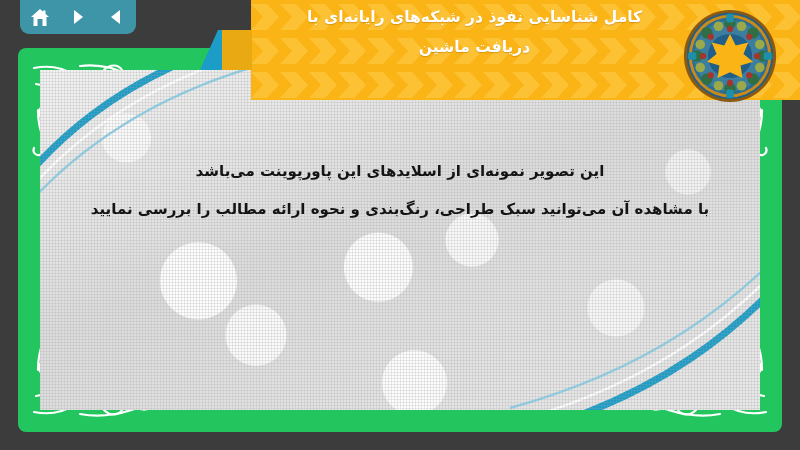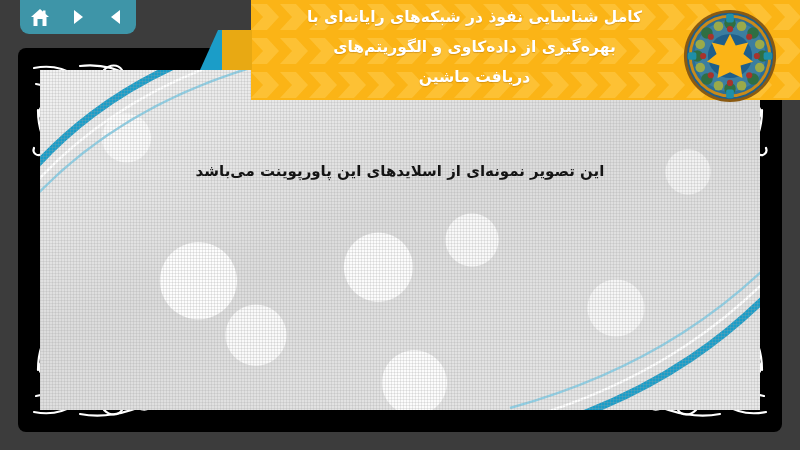--- a/index.html
+++ b/index.html
@@ -98,21 +98,21 @@
     left: 682px; top: 8px;
     width: 96px; height: 96px;
     z-index: 20;
   }
 
   
   .frame {
     position: absolute;
     left: 18px; top: 48px;
     width: 764px; height: 384px;
-    background: #000000;
+    background: #22c55e;
     border-radius: 8px;
     overflow: hidden;
     z-index: 3;
   }
   .frame-inner {
     position: absolute;
     left: 22px; top: 22px;
     right: 22px; bottom: 22px;
     background:
       radial-gradient(circle at 22% 62%, rgba(255,255,255,.95) 0 38px, rgba(255,255,255,0) 39px),
@@ -167,21 +167,20 @@
       <defs>
         <pattern id="chev" width="58" height="34" patternUnits="userSpaceOnUse">
           <path d="M0 4 L16 4 L28 17 L16 30 L0 30 L12 17 Z" fill="#ffd25e" opacity="0.75"></path>
           <path d="M29 4 L45 4 L57 17 L45 30 L29 30 L41 17 Z" fill="#ffd25e" opacity="0.75"></path>
         </pattern>
       </defs>
       <rect width="555" height="100" fill="url(#chev)"></rect>
     </svg>
     <div class="title-text">
       <div>کامل شناسایی نفوذ در شبکه‌های رایانه‌ای با</div>
-      <div>بهره‌گیری از داده‌کاوی و الگوریتم‌های</div>
       <div>دریافت ماشین</div>
     </div>
   </div>
 
   <svg class="medallion" viewBox="0 0 100 100">
     <circle cx="50" cy="50" r="48" fill="#8a5a12"></circle>
     <circle cx="50" cy="50" r="45" fill="#1f5f8a"></circle>
     <circle cx="50" cy="50" r="43" fill="#c98a1a"></circle>
     <circle cx="50" cy="50" r="40" fill="#2a6e96"></circle>
     <circle cx="50" cy="50" r="37" fill="#3b7ea0"></circle>
@@ -324,18 +323,19 @@
       <svg style="position:absolute;right:-30px;bottom:-40px;width:340px;height:270px;" viewBox="0 0 340 270">
         <g fill="none" transform="translate(340,270) scale(-1,-1)">
           <path d="M-10 190 C50 120 130 56 260 18" stroke="#1b9dc8" stroke-width="7"></path>
           <path d="M-10 206 C52 134 136 68 270 30" stroke="#ffffff" stroke-width="2.5"></path>
           <path d="M-10 218 C54 146 142 80 280 42" stroke="#8fd0e6" stroke-width="2.5"></path>
         </g>
       </svg>
 
       <div class="body-text">
         <div class="body-line">این تصویر نمونه‌ای از اسلایدهای این پاورپوینت می‌باشد</div>
+        <div class="body-line">با مشاهده آن می‌توانید سبک طراحی، رنگ‌بندی و نحوه ارائه مطالب را بررسی نمایید</div>
       </div>
 
     </div>
   </div>
 
 </div>
 
 </body></html>

